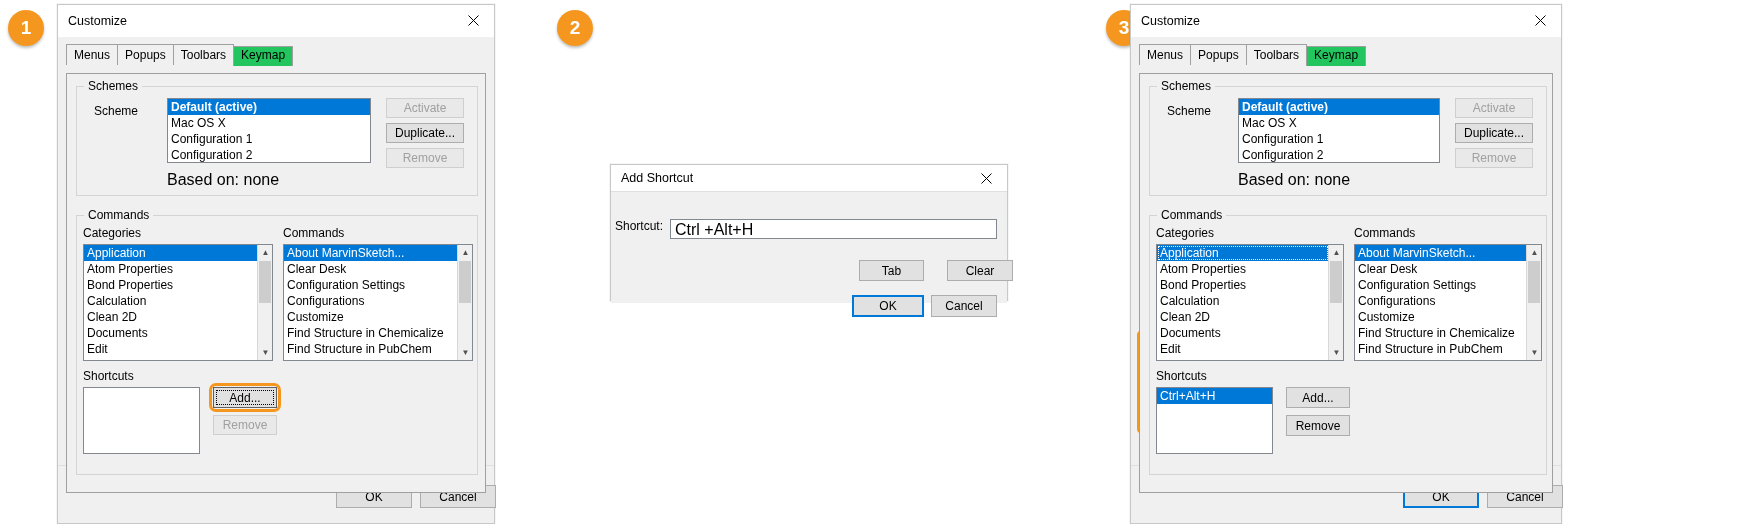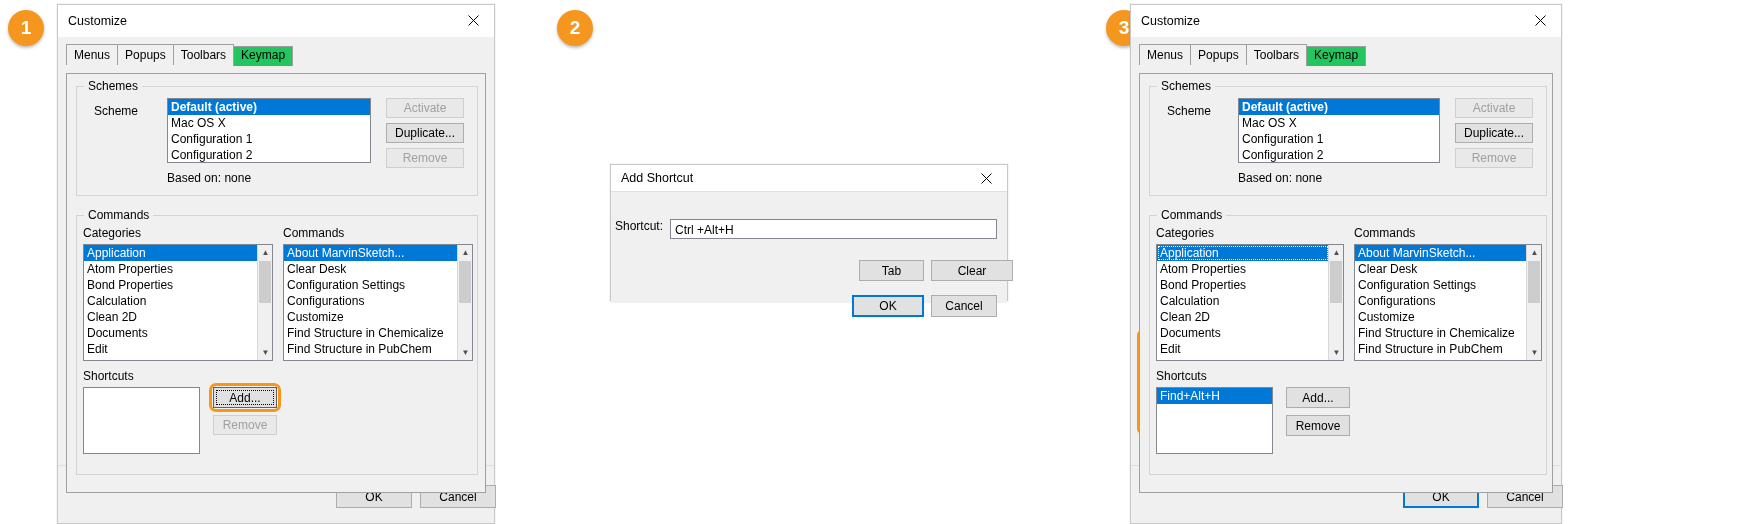--- a/index.html
+++ b/index.html
@@ -167,33 +167,33 @@
     border-radius:5px;
     box-sizing:border-box;
     pointer-events:none;
   }
   .hl-ring.sq{border-radius:7px;}
   .textinput{
     position:absolute;
     background:#ffffff;
     border:1px solid #828790;
     box-sizing:border-box;
-    font-size:12px;
+    font-size:16px;
     line-height:20px;
     padding-left:4px;
     color:#000;
     white-space:nowrap;
     overflow:hidden;
   }
   .footer{
     position:absolute;left:0;right:0;bottom:0;
     background:#f0f0f0;
     border-top:1px solid #dfdfdf;
   }
-  .basedon{position:absolute;font-size:12px;}
+  .basedon{position:absolute;font-size:16px;}
 </style>
 </head>
 <body>
 
 <div class="badge" style="left:8px;top:10px;">
   <span>1</span>
 </div>
 
 <div class="dialog" style="left:57px;top:4px;width:438px;height:520px;">
   <div class="titlebar">
@@ -316,21 +316,21 @@
   </div>
   <div style="position:relative;height:111px;background:#f0f0f0;border-top:1px solid #dfdfdf;">
     <span class="lbl" style="left:4px;top:27px;">Shortcut:</span>
     <div class="textinput" style="left:59px;top:27px;width:327px;height:20px;">
       <span>Ctrl +Alt+H</span>
     </div>
 
     <div class="btn" style="left:248px;top:68px;width:65px;height:21px;">
       <span>Tab</span>
     </div>
-    <div class="btn" style="left:320px;top:68px;width:82px;height:21px;">
+    <div class="btn" style="left:336px;top:68px;width:66px;height:21px;">
       <span>Clear</span>
     </div>
 
     <div class="btn focus" style="left:241px;top:103px;width:72px;height:22px;">
       <span>OK</span>
     </div>
     <div class="btn" style="left:320px;top:103px;width:66px;height:22px;">
       <span>Cancel</span>
     </div>
   </div>
@@ -417,21 +417,21 @@
         <div class="vscroll">
           <div class="arrow">▲</div>
           <div class="thumb" style="top:16px;height:42px;"></div>
           <div class="arrow" style="position:absolute;bottom:0;">▼</div>
         </div>
       </div>
 
       <span class="lbl" style="left:6px;top:153px;">Shortcuts</span>
 
       <div class="listbox" style="left:6px;top:171px;width:117px;height:67px;">
-        <div class="listrow sel-plain">Find+Alt+H</div>
+        <div class="listrow sel-plain">Ctrl+Alt+H</div>
       </div>
 
       <div class="btn" style="left:136px;top:171px;width:64px;height:21px;">
         <span>Add...</span>
       </div>
       <div class="btn" style="left:136px;top:199px;width:64px;height:21px;">
         <span>Remove</span>
       </div>
     </div>
   </div>

